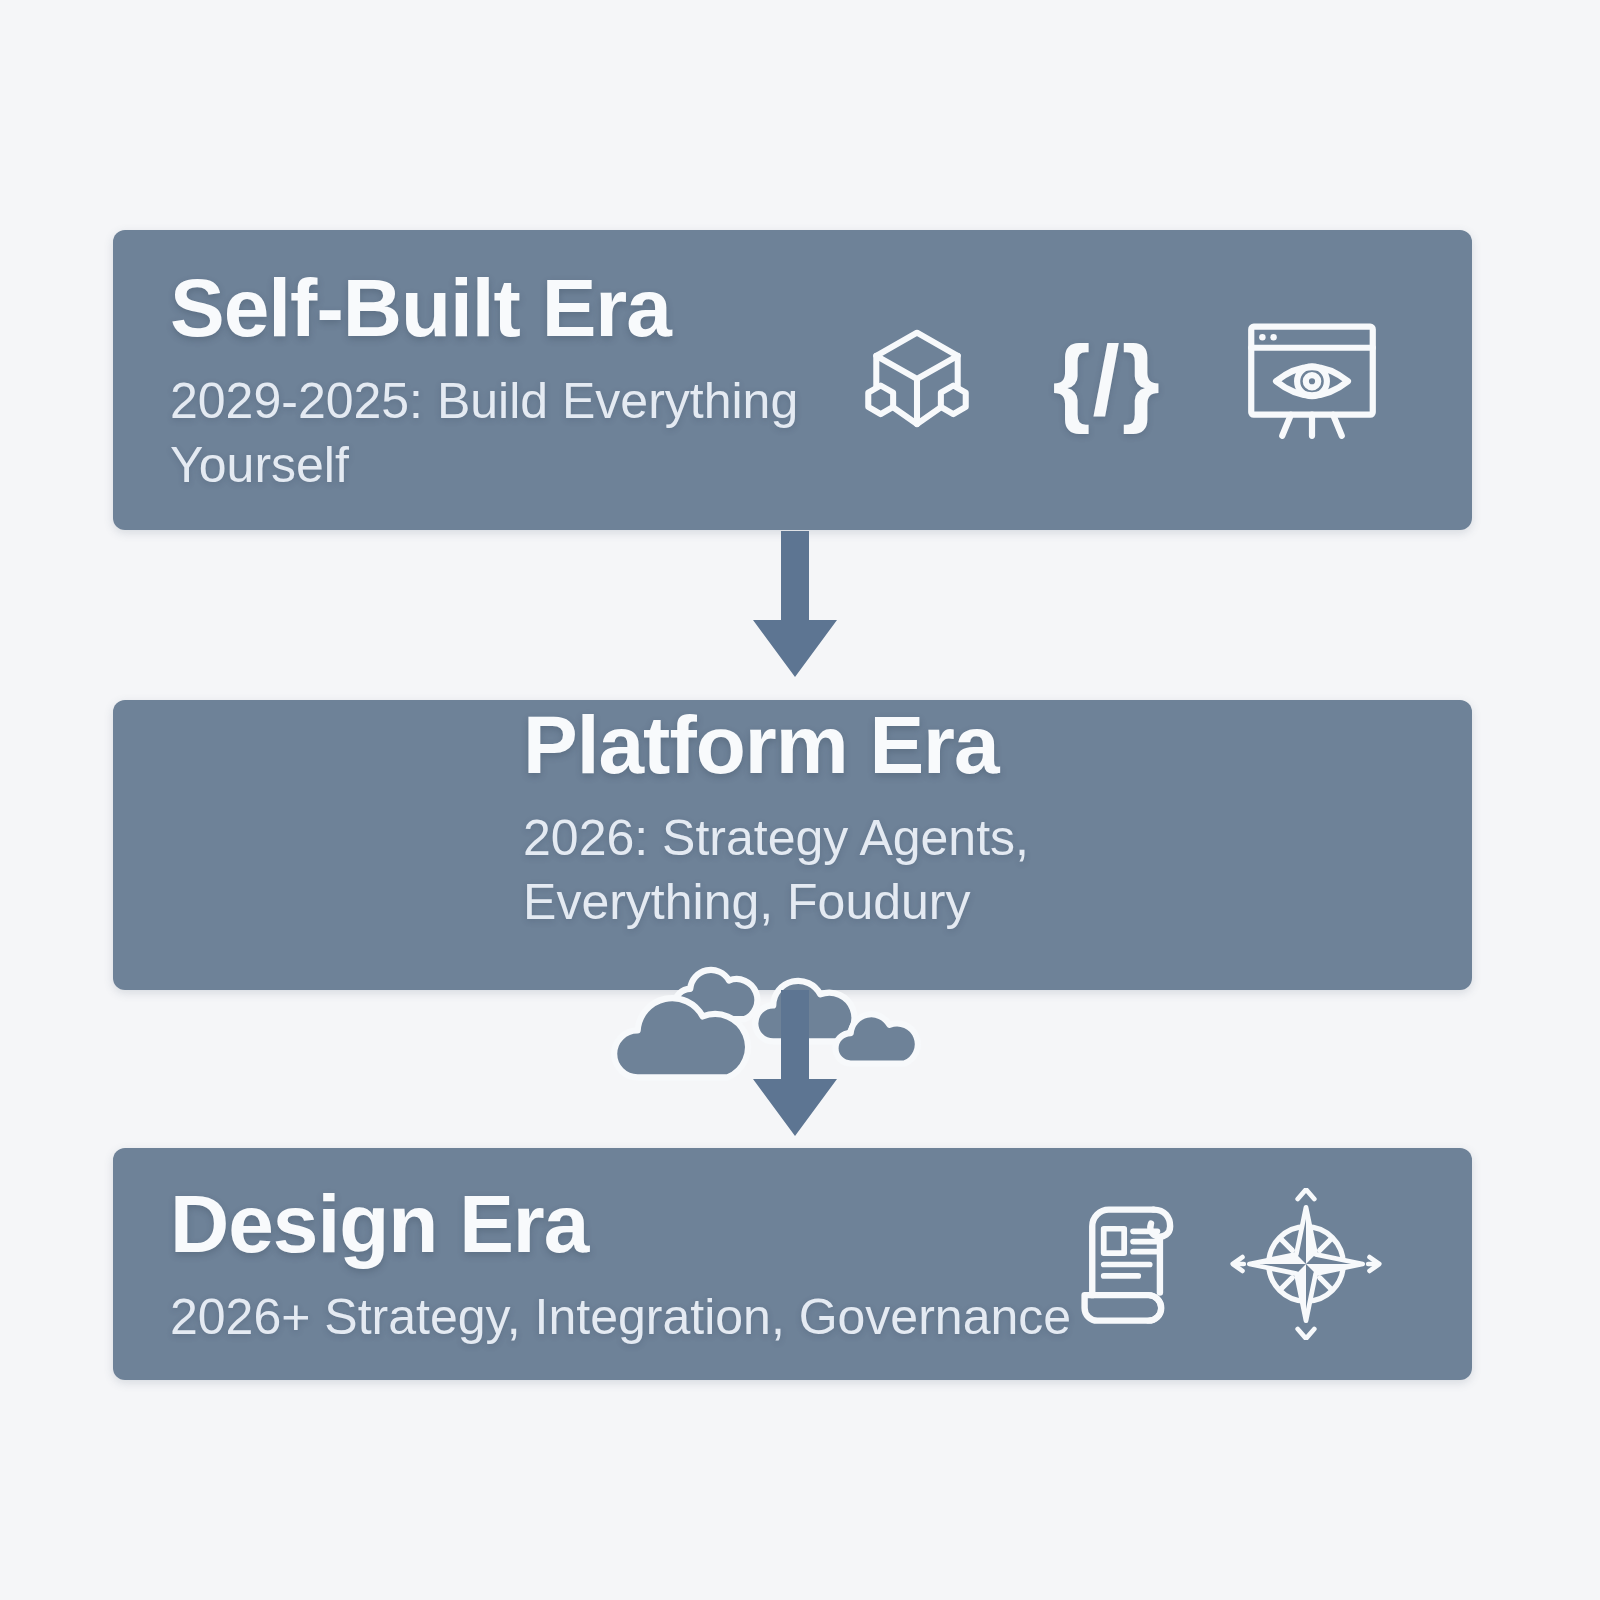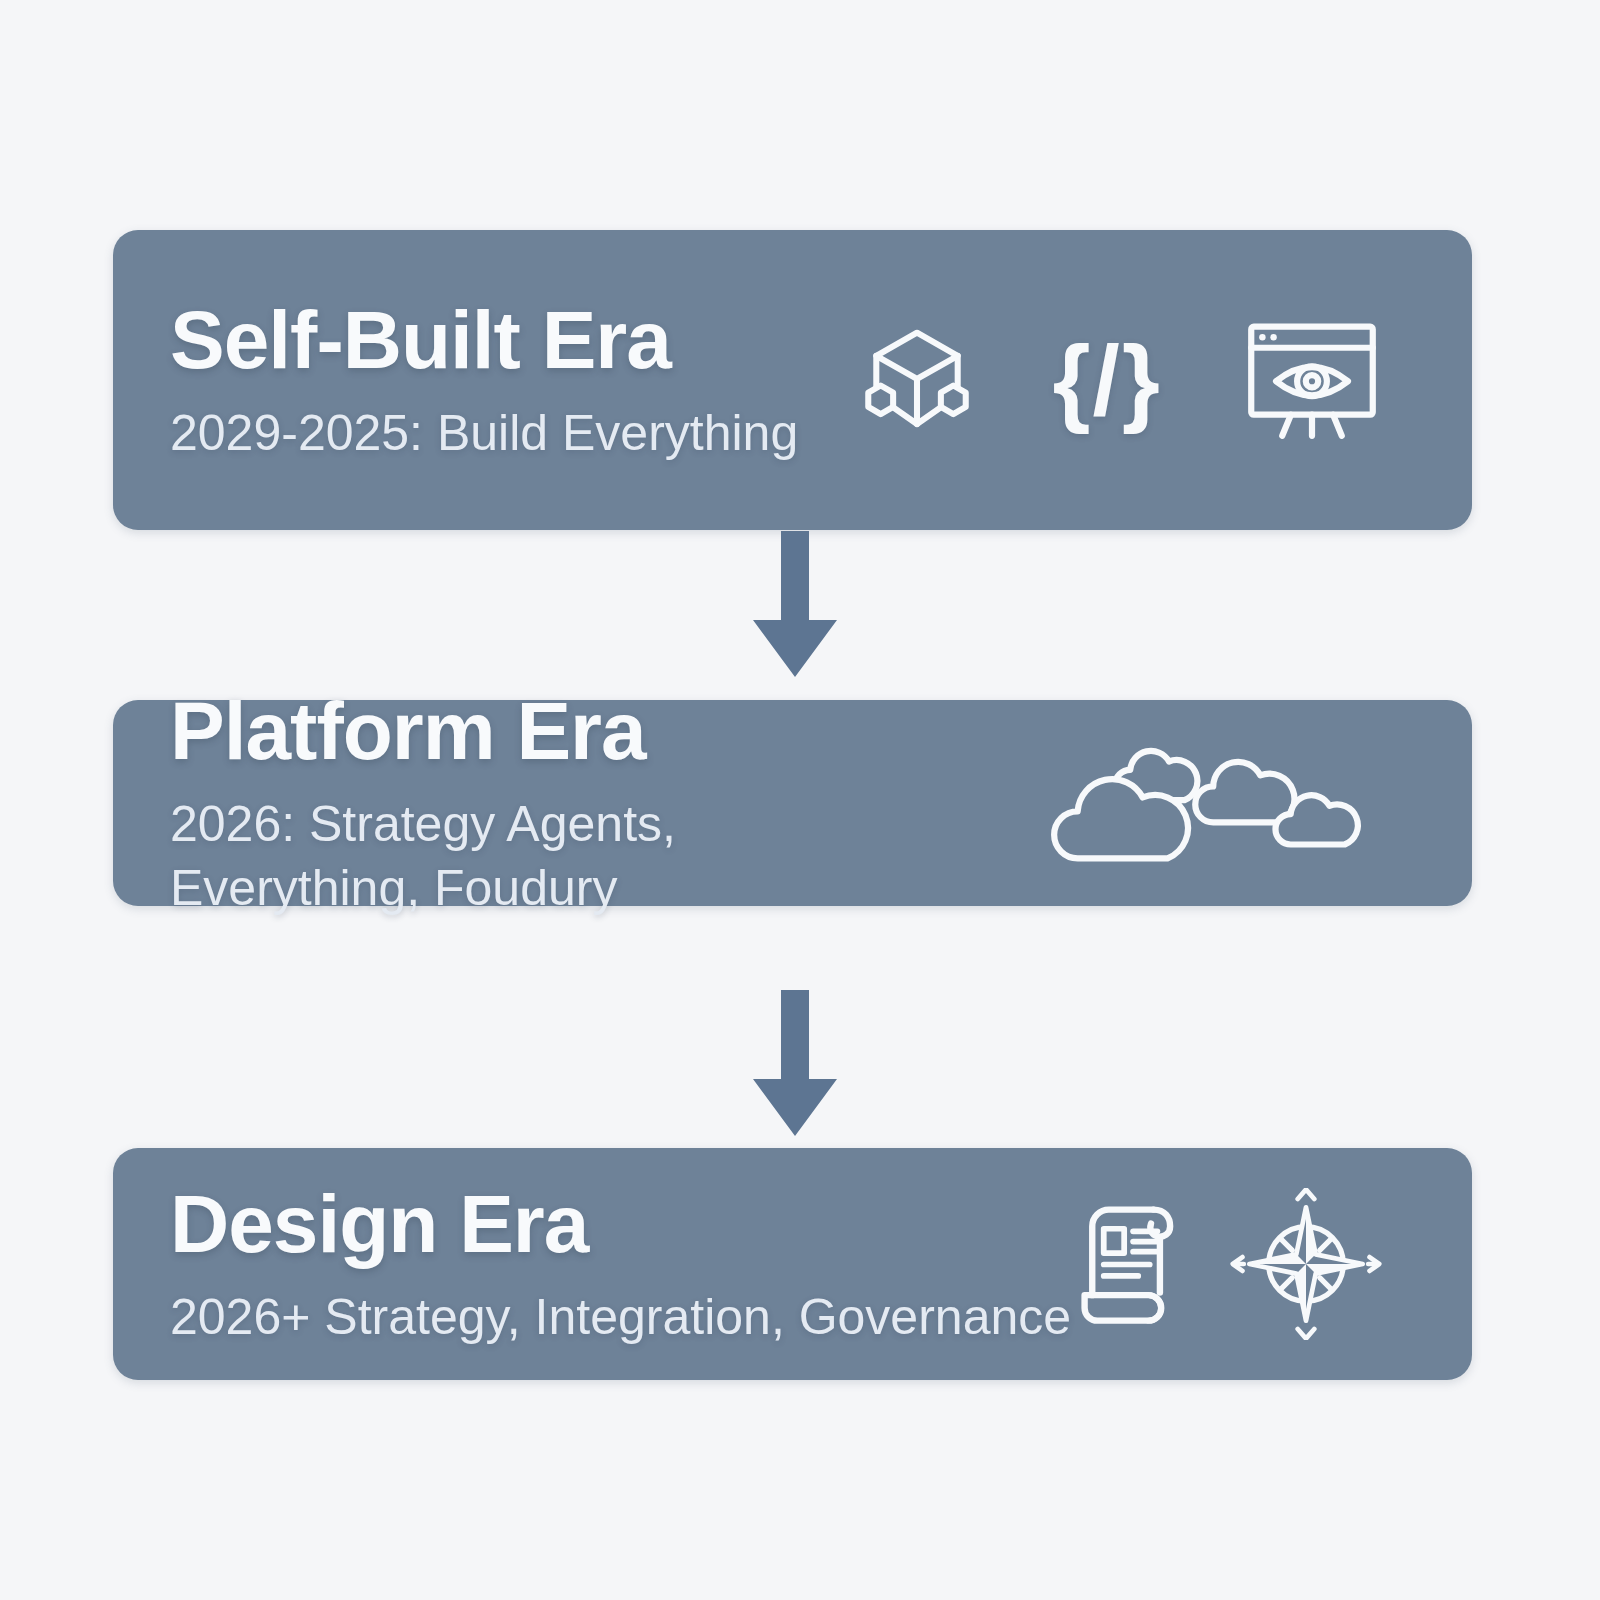--- a/index.html
+++ b/index.html
@@ -9,31 +9,31 @@
     height: 1600px;
     background: #f5f6f8;
     overflow: hidden;
     font-family: "Liberation Sans", "DejaVu Sans", sans-serif;
   }
   .era-box {
     position: absolute;
     left: 113px;
     width: 1359px;
     background: #6e8298;
-    border-radius: 25px;
+    border-radius: 12px;
     box-shadow: 0 3px 10px rgba(80, 95, 115, 0.18);
     display: flex;
     align-items: center;
     justify-content: space-between;
     padding: 0 90px 0 57px;
     box-sizing: border-box;
     gap: 16px;
   }
   #era-box-1 { top: 230px; height: 300px; }
-  #era-box-2 { top: 700px; height: 206px; }
+  #era-box-2 { top: 700px; height: 290px; flex-direction: column; }
   #era-box-3 { top: 1148px; height: 232px; }
 
   .era-text { flex: 0 1 auto; min-width: 0; }
   .era-title {
     color: #f8fafc;
     font-size: 82px;
     font-weight: 700;
     letter-spacing: -1px;
     line-height: 1.1;
     margin: 0 0 16px 0;
@@ -76,20 +76,21 @@
 </style>
 </head>
 <body>
 
 <div id="canvas">
 
   <div class="era-box" id="era-box-1">
     <div class="era-text">
       <div class="era-title">Self-Built Era</div>
       <div class="era-subtitle">2029-2025: Build Everything</div>
+      <div class="era-subtitle">Yourself</div>
     </div>
     <div class="era-icons">
 
       <span class="icon">
         <svg width="110" height="112" viewBox="0 0 100 100" fill="none" stroke="#f7f9fb" stroke-width="5.5" stroke-linejoin="round" stroke-linecap="round">
           <path d="M50 7 L87 28 L50 49 L13 28 Z"></path>
           <path d="M13 28 V64"></path>
           <path d="M87 28 V64"></path>
           <path d="M50 49 V90"></path>
           <path d="M13 64 L50 90"></path>

